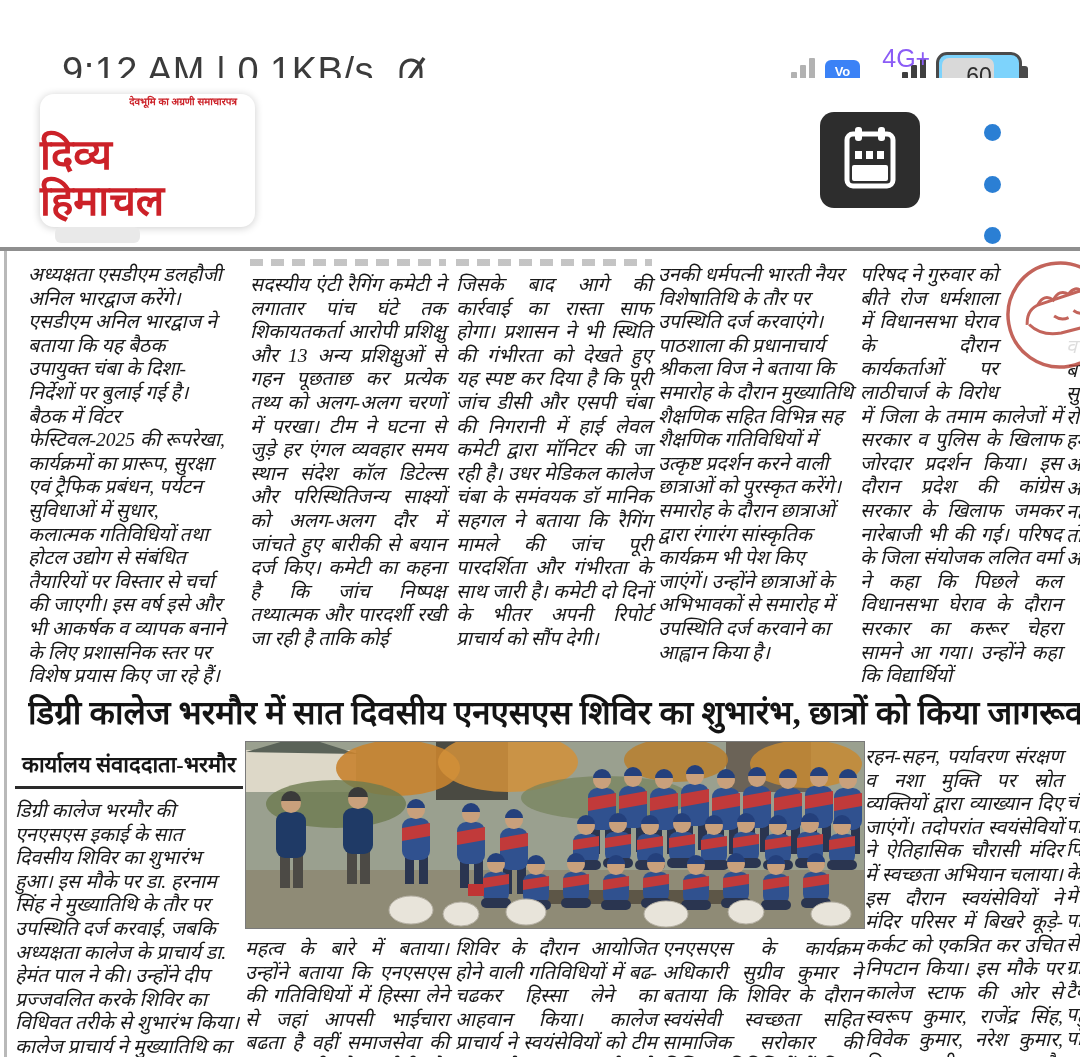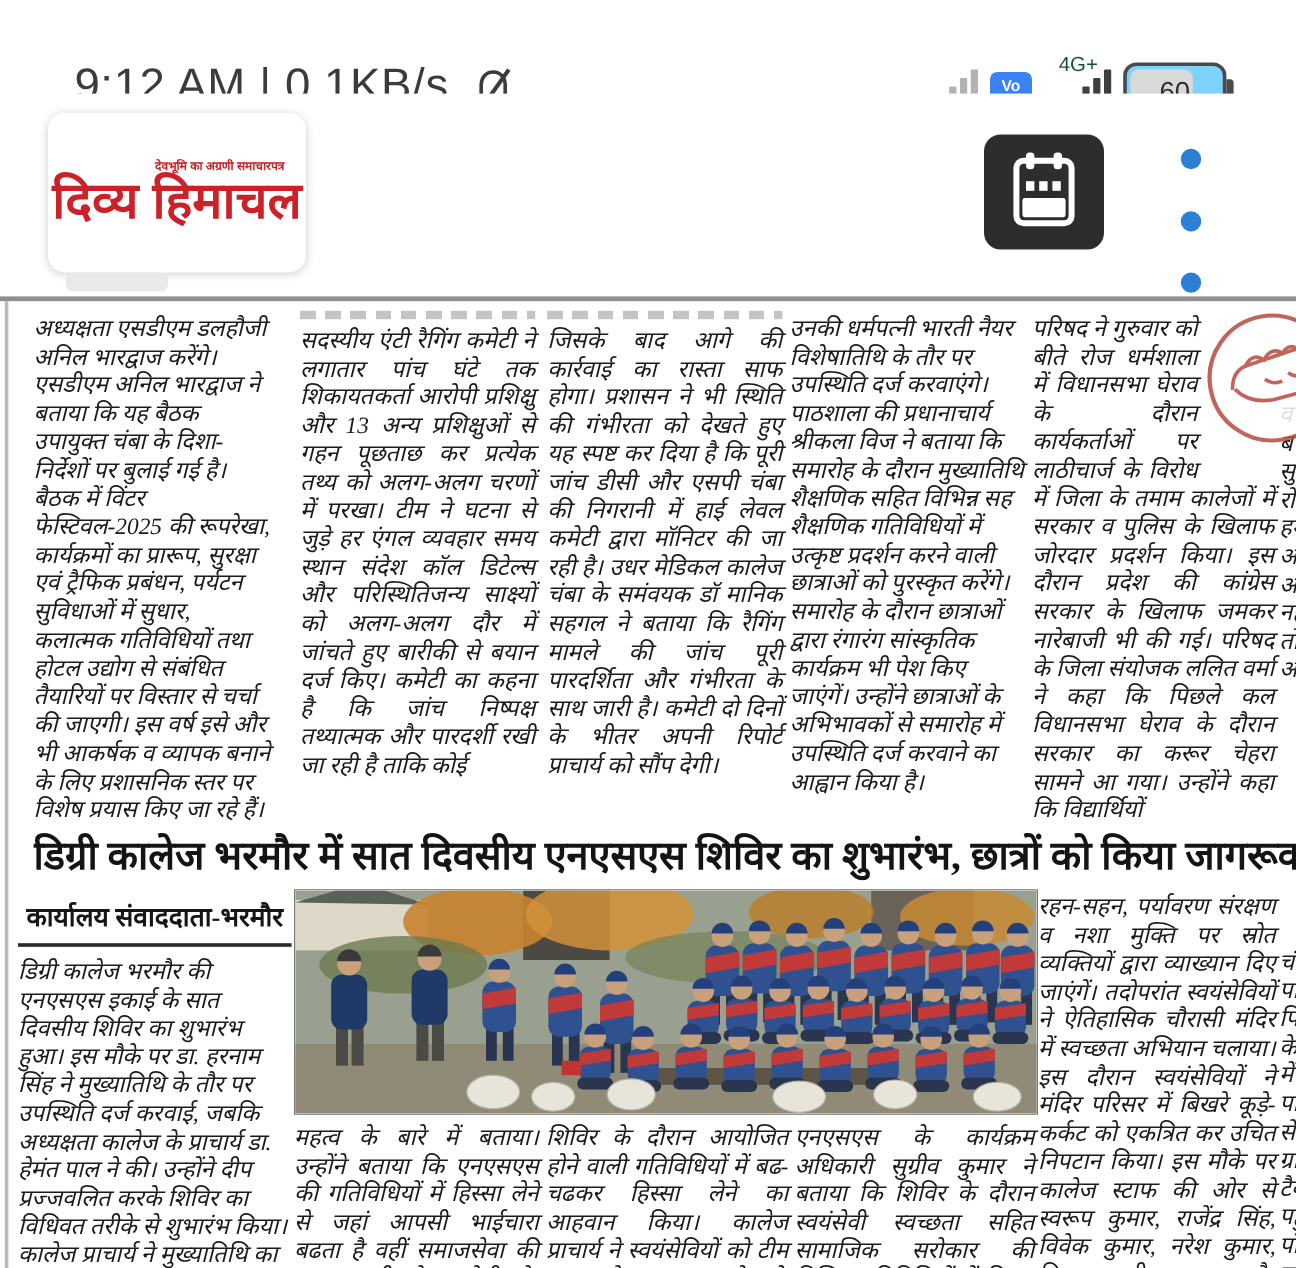--- a/index.html
+++ b/index.html
@@ -9,35 +9,35 @@
   
   .statusbar{position:absolute;left:0;top:0;width:1080px;height:78px;background:#fff;margin-top:32px;}
   .sb-left{position:absolute;left:62px;top:18px;font-size:38px;color:#3b3b3b;font-weight:500;letter-spacing:.5px;}
   .sb-bell{position:absolute;left:390px;top:22px;}
   .sb-right{position:absolute;right:58px;top:14px;height:56px;display:flex;align-items:flex-end;gap:10px;}
   .bars{display:flex;align-items:flex-end;gap:3px;height:40px;padding-bottom:6px;}
   .bars i{display:block;width:6px;border-radius:1px;}
   .volte{background:#3b82f6;color:#fff;border-radius:6px;font-size:13px;font-weight:bold;
          line-height:14px;padding:5px 6px;text-align:center;margin-bottom:4px;white-space:pre-line;}
   .netwrap{position:relative;height:56px;display:flex;align-items:flex-end;}
-  .net-label{position:absolute;top:-2px;left:12px;font-size:17px;color:#14532d;font-weight:500;}
+  .net-label{position:absolute;top:-2px;left:12px;font-size:25px;color:#8b5cf6;font-weight:500;}
   .tiny-arrows{font-size:14px;color:#b5b5b5;margin-right:2px;padding-bottom:8px;}
   .battery{position:relative;width:80px;height:42px;border:3px solid #4a4a4a;border-radius:11px;
            margin-bottom:2px;background:#7dd3fc;display:flex;align-items:center;text-decoration:underline;}
   .battery .fill{position:absolute;left:3px;top:3px;bottom:3px;width:52px;background:#d9d9d9;border-radius:7px;}
   .battery .pct{position:relative;width:100%;text-align:center;font-size:23px;color:#2e2e2e;font-weight:500;}
   .battery .nub{position:absolute;right:-9px;top:11px;width:6px;height:16px;background:#4a4a4a;border-radius:0 3px 3px 0;}
 
   
   .header{position:absolute;left:0;top:78px;width:1080px;height:150px;background:#fff;}
   .logo-card{position:absolute;left:40px;top:16px;width:215px;height:133px;background:#fff;border-radius:14px;
-             box-shadow:0 1px 8px rgba(0,0,0,.20);display:flex;flex-direction:column;justify-content:center;
+             box-shadow:0 1px 8px rgba(0,0,0,.20);display:flex;flex-direction:column;justify-content:space-between;
              align-items:center;}
   .logo-tagline{font-size:10px;color:#cc2128;font-weight:bold;align-self:flex-end;margin-right:18px;}
-  .logo-title{font-size:42px;color:#cc2128;font-weight:bold;font-family:Liberation Sans, sans-serif;line-height:46px;}
+  .logo-title{font-size:42px;color:#cc2128;font-weight:bold;font-family:Liberation Mono, monospace;line-height:46px;}
   .page-card{position:absolute;left:652px;top:34px;width:138px;height:96px;background:#fff;border-radius:12px;
              box-shadow:0 1px 8px rgba(0,0,0,.20);display:flex;align-items:center;justify-content:center;
              font-size:40px;font-weight:600;color:#8f8f8f;}
   .cal-btn{position:absolute;left:820px;top:34px;width:100px;height:96px;background:#2d2d2d;border-radius:14px;
            display:flex;align-items:center;justify-content:center;}
   .menu-dots{position:absolute;left:982px;top:46px;width:20px;height:120px;display:flex;flex-direction:column;
              align-items:center;justify-content:space-between;}
   .menu-dots i{width:17px;height:17px;border-radius:50%;background:#2b7fd4;}
 
   

